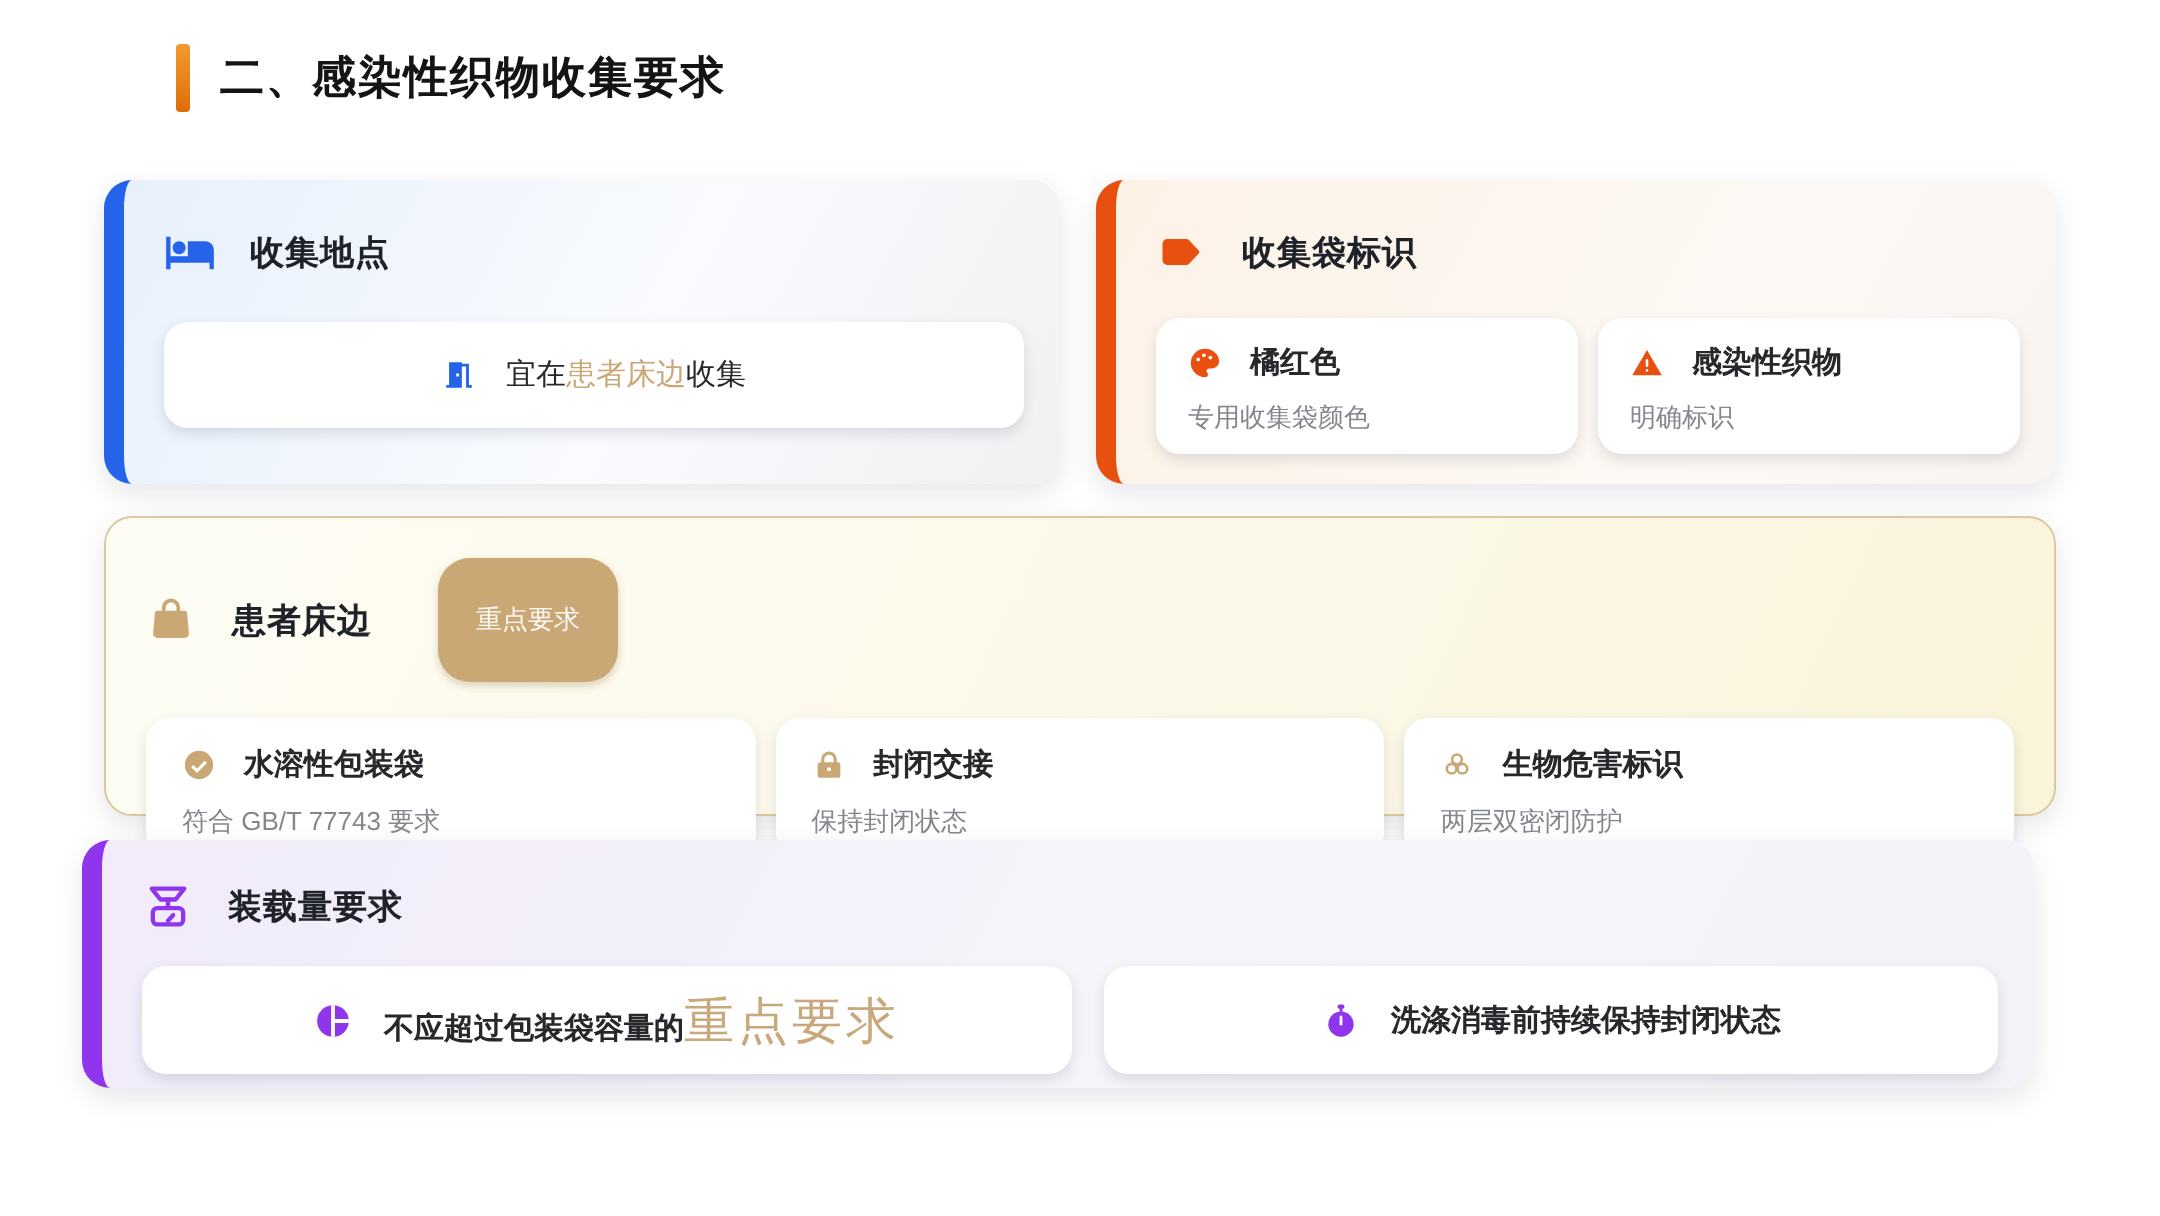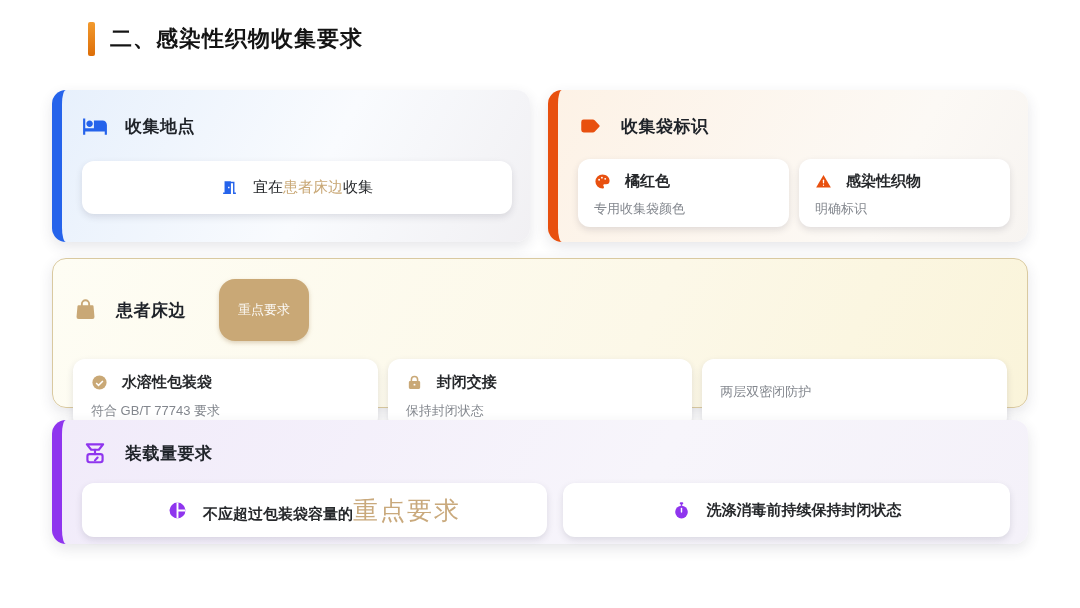--- a/index.html
+++ b/index.html
@@ -52,21 +52,21 @@
     background:linear-gradient(115deg,#FEFDF4 0%,#FCF8E8 60%,#FAF4DA 100%);
     padding:20px 20px 0 20px; }
   .badge { margin-left:16px; background:#C9A876; color:rgba(255,255,255,.92);
     font-size:13px; padding:22px 19px; border-radius:16px;
     box-shadow:0 2px 4px rgba(160,130,80,.35); }
   .triple-grid { margin-top:18px; display:grid; grid-template-columns:1fr 1fr 1fr; gap:10px; }
   .triple-grid .subcard { height:70px; padding:14px 18px 12px 18px; }
   .triple-grid .sub-desc { margin-top:10px; }
 
   
-  .card-load { left:52px; top:420px; width:976px; height:124px;
+  .card-load { left:41px; top:420px; width:976px; height:124px;
     border-left:10px solid #8F35EE;
     background:linear-gradient(118deg,#F1EBFA 0%,#F7F5FB 60%,#F4F1F9 100%);
     padding:20px 18px 0 20px; }
   .load-grid { margin-top:17px; display:grid; grid-template-columns:465px 1fr; gap:16px; }
   .load-grid .subcard { height:54px; display:flex; align-items:center; gap:16px; padding:0 22px; }
   .big-tan { font-size:25px; color:#C9A97C; letter-spacing:2px; }
   .load-text { font-size:15px; font-weight:bold; color:#26282B; }
 </style>
 </head>
 <body>
@@ -166,20 +166,31 @@
             <svg viewBox="0 0 24 24" width="17" height="17" fill="#C9A876">
                 <path d="M6.5 10V8a5.5 5.5 0 1 1 11 0v2h.7A1.8 1.8 0 0 1 20 11.8v7.4a1.8 1.8 0 0 1-1.8 1.8H5.8A1.8 1.8 0 0 1 4 19.2v-7.4A1.8 1.8 0 0 1 5.8 10h.7zm2.2 0h6.6V8a3.3 3.3 0 1 0-6.6 0z"></path>
                 <circle cx="12" cy="15" r="1.4" fill="#fff"></circle>
               </svg>
           </span>
           <span class="sub-title">封闭交接</span>
         </div>
         <div class="sub-desc">保持封闭状态</div>
       </div>
       <div class="subcard">
+        <div class="t-row">
+          <span class="sicon">
+            <svg viewBox="0 0 24 24" width="17" height="17" fill="none" stroke="#C9A876" stroke-width="1.8">
+                <circle cx="12" cy="8" r="3.4"></circle>
+                <circle cx="8.2" cy="14.6" r="3.4"></circle>
+                <circle cx="15.8" cy="14.6" r="3.4"></circle>
+                <circle cx="12" cy="12.4" r="1.1" fill="#C9A876" stroke="none"></circle>
+              </svg>
+          </span>
+          <span class="sub-title">生物危害标识</span>
+        </div>
         <div class="sub-desc">两层双密闭防护</div>
       </div>
     </div>
   </div>
 
   <div class="card card-load">
     <div class="card-header">
       <span class="hicon">
         <svg viewBox="0 0 24 24" width="26" height="26" fill="none" stroke="#8F35EE" stroke-width="2" stroke-linejoin="round" stroke-linecap="round">
             <path d="M4.5 4h15l-4 5h-7z"></path>

